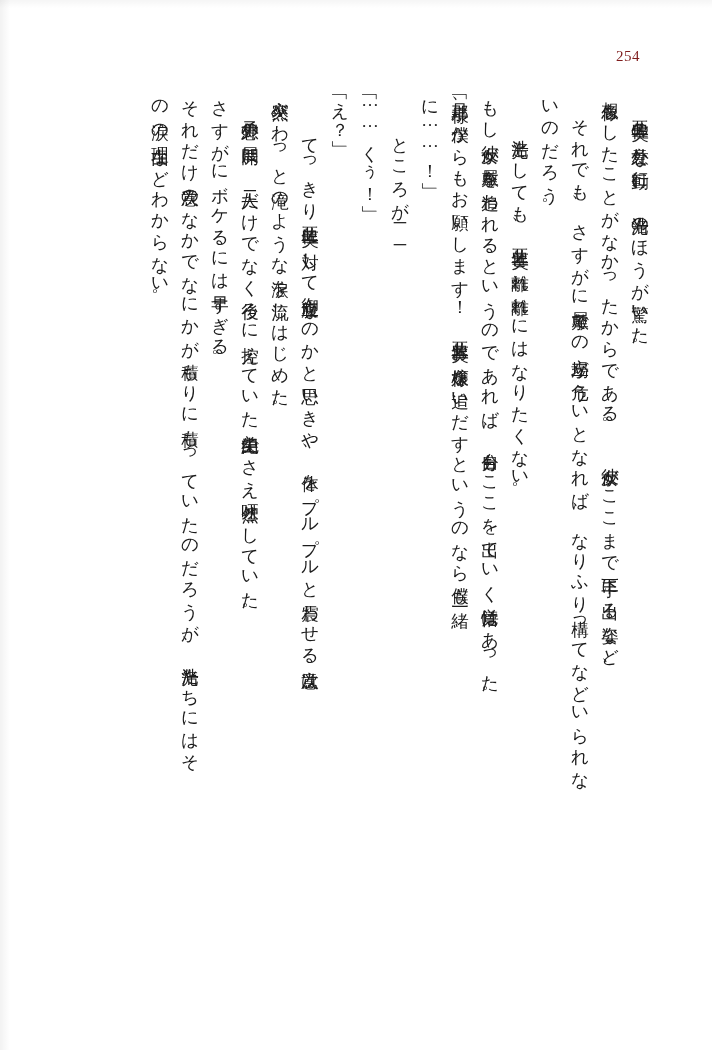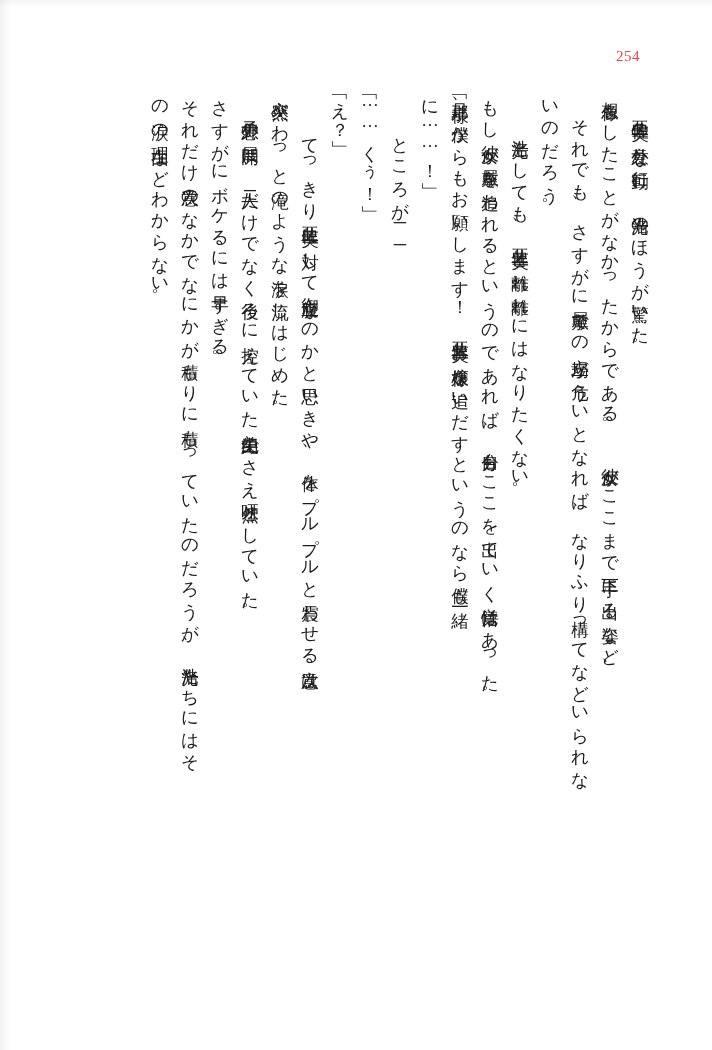--- a/index.html
+++ b/index.html
@@ -22,21 +22,21 @@
     background: #ffffff;
   }
 
   
   .page-number {
     position: absolute;
     top: 48px;
     right: 72px;
     font-size: 15px;
     letter-spacing: 0.5px;
-    color: #ef4444;
+    color: #7f1d1d;
     font-family: "Liberation Serif", "DejaVu Serif", serif;
   }
 
   
   .body-text {
     position: absolute;
     top: 88px;
     right: 64px;
     bottom: 60px;
     left: 70px;

